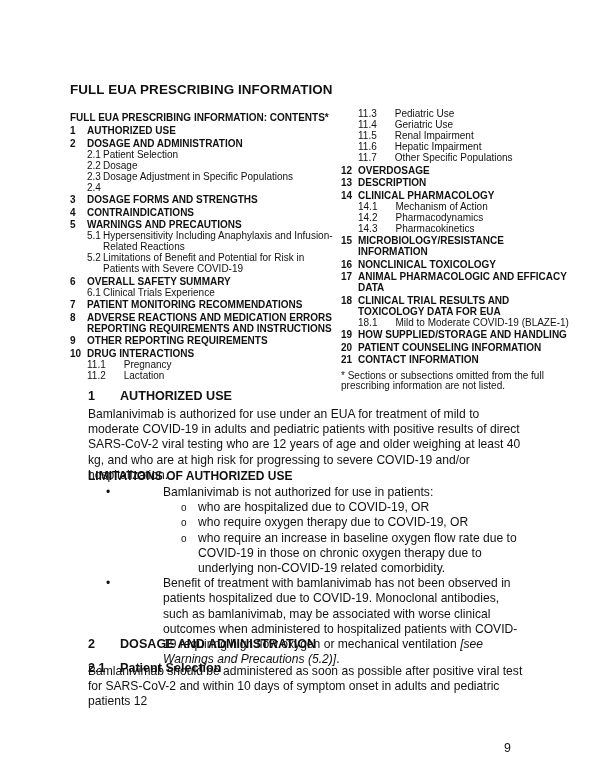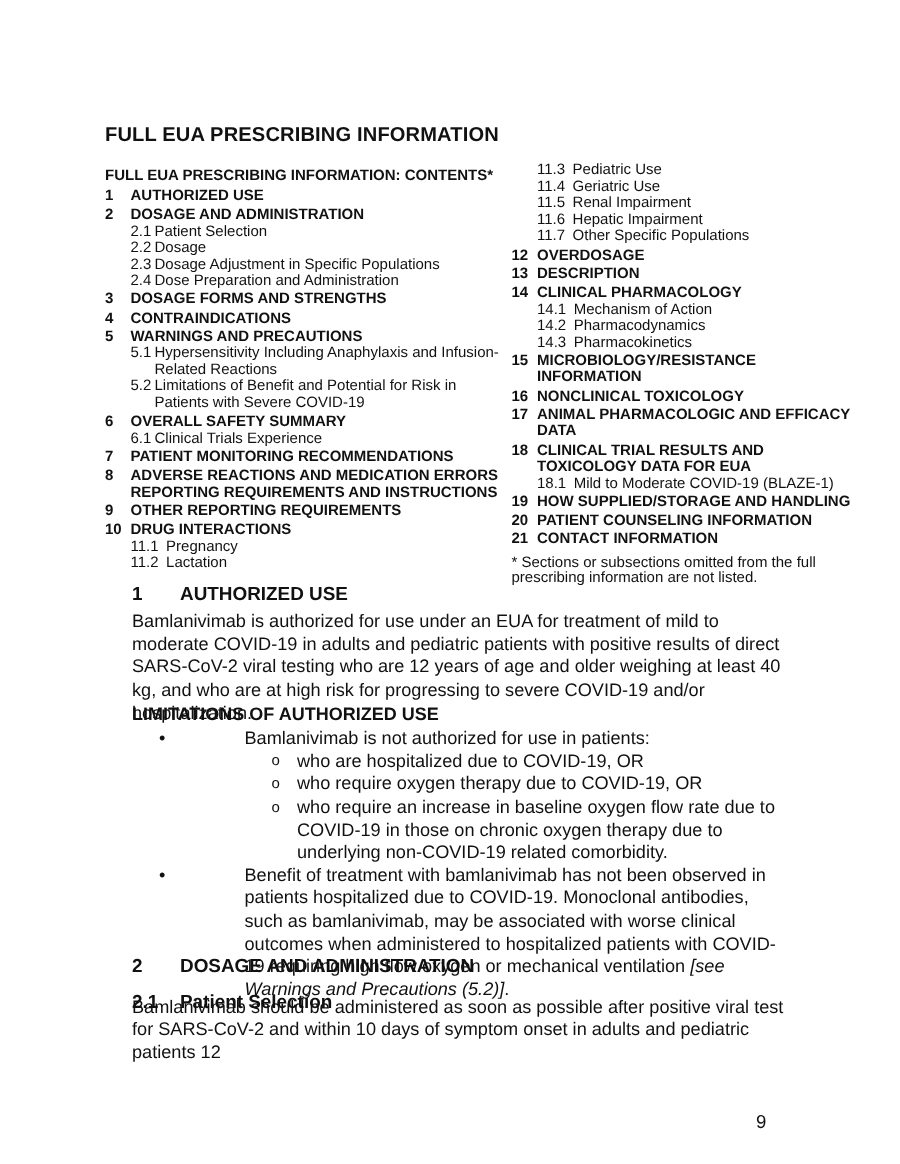--- a/index.html
+++ b/index.html
@@ -10,21 +10,21 @@
   .toc { position: absolute; top: 112px; font-size: 10px; line-height: 11px; }
   .toc-left { left: 70px; width: 270px; }
   .toc-right { left: 341px; width: 230px; top: 108px; }
   .toc-head { font-weight: bold; margin-bottom: 2px; }
   .toc-item { display: flex; font-weight: bold; margin-top: 1.5px; }
   .toc-item .num { width: 17px; flex: none; }
   .toc-item .txt { flex: 1; }
   .toc-sub { display: flex; padding-left: 17px; font-weight: normal; }
   .toc-sub .snum { width: 16px; flex: none; }
   .toc-sub .stxt { flex: 1; }
-  .toc-sub.wide .snum { width: auto; margin-right: 5px; }
+  .toc-sub.wide .snum { width: auto; margin-right: 18px; }
   .toc-note { margin-top: 6px; font-weight: normal; line-height: 10px; }
   .sec-head { position: absolute; left: 88px; font-size: 12.6px; font-weight: bold; display: flex; }
   .sec-head .hnum { width: 32px; }
   .para { position: absolute; left: 88px; width: 440px; font-size: 12.1px; line-height: 15.2px; }
   .lim-head { position: absolute; left: 88px; top: 469px; font-size: 12px; font-weight: bold; }
   .lim-list { position: absolute; left: 88px; top: 485px; width: 440px; font-size: 12.1px; line-height: 15.2px; }
   .bullet { display: flex; padding-left: 18px; }
   .bullet .bmark { width: 17px; flex: none; }
   .bullet .btxt { flex: 1; margin-left: 40px; }
   .sub-bullet { display: flex; padding-left: 18px; }
@@ -58,21 +58,20 @@
         <div class="toc-sub">
           <span class="snum">2.2</span>
           <span class="stxt">Dosage</span>
         </div>
         <div class="toc-sub">
           <span class="snum">2.3</span>
           <span class="stxt">Dosage Adjustment in Specific Populations</span>
         </div>
         <div class="toc-sub">
           <span class="snum">2.4</span>
-          <span class="stxt">Dose Preparation and Administration</span>
         </div>
         <div class="toc-item">
           <span class="num">3</span>
           <span class="txt">DOSAGE FORMS AND STRENGTHS</span>
         </div>
         <div class="toc-item">
           <span class="num">4</span>
           <span class="txt">CONTRAINDICATIONS</span>
         </div>
         <div class="toc-item">

